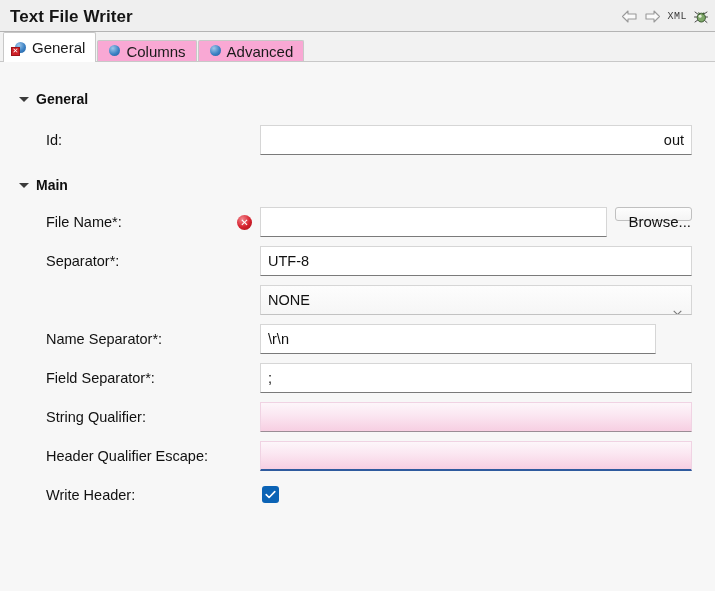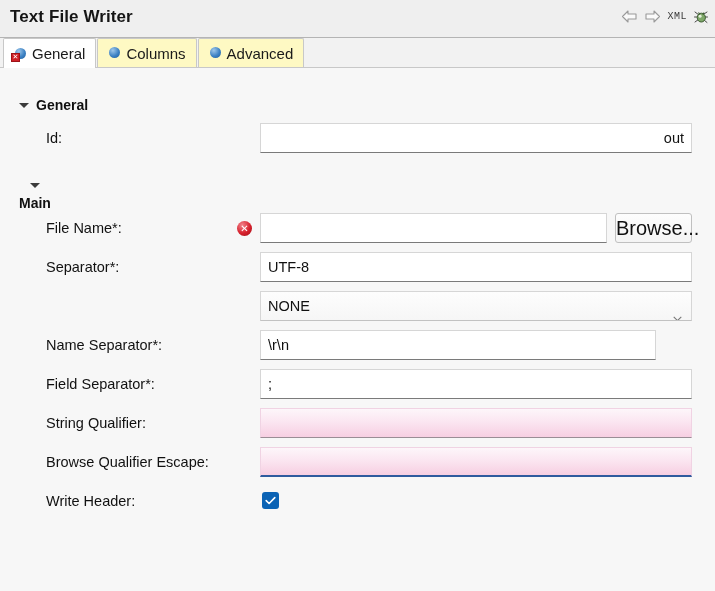--- a/index.html
+++ b/index.html
@@ -12,21 +12,21 @@
     background: #f7f7f7;
     font-family: "Liberation Sans", sans-serif;
     color: #000;
     overflow: hidden;
     position: relative;
   }
 
   
   .titlebar {
     position: relative;
-    height: 38px;
+    height: 32px;
     background: #efefef;
     border-bottom: 1px solid #b4b4b4;
     box-sizing: border-box;
   }
   .title-text {
     position: absolute;
     left: 10px;
     top: 7px;
     font-size: 17px;
     font-weight: bold;
@@ -63,29 +63,29 @@
     position: relative;
     height: 30px;
     background: #f2f2f2;
     border-bottom: 1px solid #c8c8c8;
     padding-left: 3px;
     box-sizing: border-box;
     display: flex;
     align-items: flex-end;
   }
   .tab {
-    height: 29px;
+    height: 21px;
     display: flex;
     align-items: center;
     gap: 6px;
     padding: 0 10px 0 8px;
     box-sizing: border-box;
     font-size: 15px;
     color: #1a1a1a;
-    background: #fef9c3;
+    background: #f9a8d4;
     border: 1px solid #c8c8c8;
     border-bottom: none;
     border-top-left-radius: 2px;
     border-top-right-radius: 2px;
     margin-right: 1px;
     position: relative;
   }
   .tab.selected {
     background: #ffffff;
     margin-bottom: -1px;
@@ -200,27 +200,27 @@
     right: 9px;
     top: 11px;
     width: 9px;
     height: 6px;
     display: block;
   }
 
   .browse-btn {
     position: absolute;
     box-sizing: border-box;
-    height: 30px;
+    height: 14px;
     background: linear-gradient(to bottom, #fdfdfd 0%, #f4f4f4 100%);
     border: 1px solid #c0c0c0;
     border-radius: 3px;
-    font-size: 20px;
+    font-size: 15px;
     line-height: 28px;
-    text-align: left;
+    text-align: right;
     color: #111;
     cursor: default;
   }
 
   .err-ico {
     position: absolute;
     width: 15px;
     height: 15px;
     border-radius: 50%;
     background: radial-gradient(circle at 35% 28%, #f2848c 0%, #d6202c 55%, #9d0e18 100%);
@@ -304,26 +304,26 @@
 
 </div>
 
 <div class="formbody">
 
   <div class="section-head" style="top:29px;">
     <span class="twisty"></span>
     <span>General</span>
   </div>
 
-  <div class="row" style="top:55px;text-decoration:underline;">
+  <div class="row" style="top:63px;text-decoration:underline;">
     <span class="row-label">Id:</span>
     <div class="field" style="left:260px; width:432px;text-align:right;">out</div>
   </div>
 
-  <div class="section-head" style="top:115px;flex-direction:column;">
+  <div class="section-head" style="top:115px;">
     <span class="twisty"></span>
     <span>Main</span>
   </div>
 
   <div class="row" style="top:145px;">
     <span class="row-label">File Name*:</span>
     <span class="err-ico" style="left:237px; top:8px;">✕</span>
     <div class="field" style="left:260px; width:347px;"></div>
     <div class="browse-btn" style="left:615px; width:77px;">Browse...</div>
   </div>
@@ -353,21 +353,21 @@
     <span class="row-label">String Qualifier:</span>
     <div class="field pink" style="left:260px; width:432px;"></div>
   </div>
 
   <div class="row" style="top:301px;">
     <span class="row-label">Field Separator*:</span>
     <div class="field" style="left:260px; width:432px;">;</div>
   </div>
 
   <div class="row" style="top:379px;">
-    <span class="row-label">Browse Qualifier Escape:</span>
+    <span class="row-label">Header Qualifier Escape:</span>
     <div class="field pink focused" style="left:260px; width:432px;"></div>
   </div>
 
   <div class="row" style="top:418px;">
     <span class="row-label">Write Header:</span>
     <div class="checkbox" style="left:262px; top:6px;">
       <svg width="17" height="17" viewBox="0 0 17 17">
         <path d="M4.2 8.6 L7.1 11.5 L12.8 5.6" fill="none" stroke="#ffffff" stroke-width="1.6" stroke-linecap="round" stroke-linejoin="round"></path>
       </svg>
     </div>

